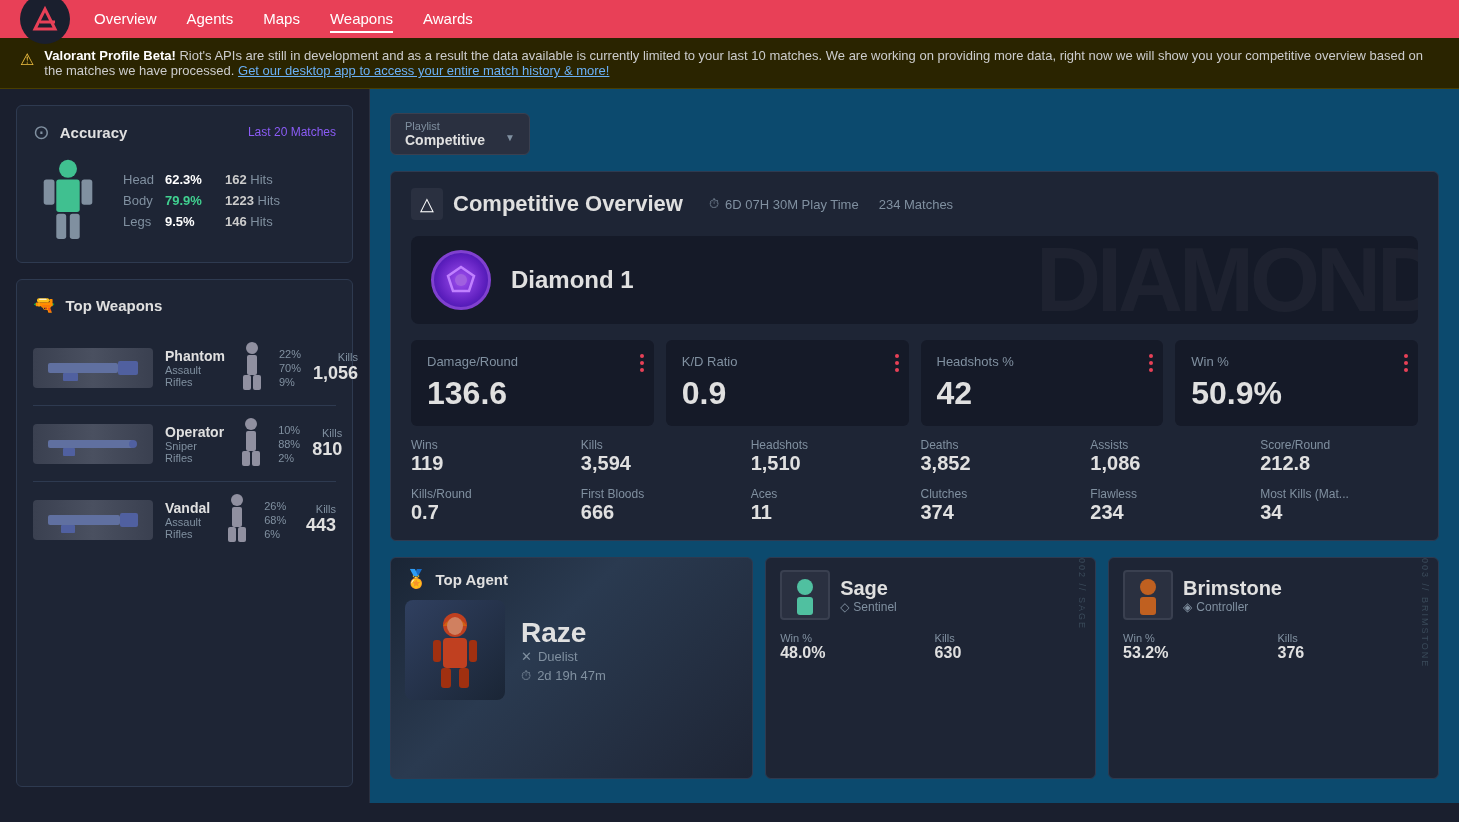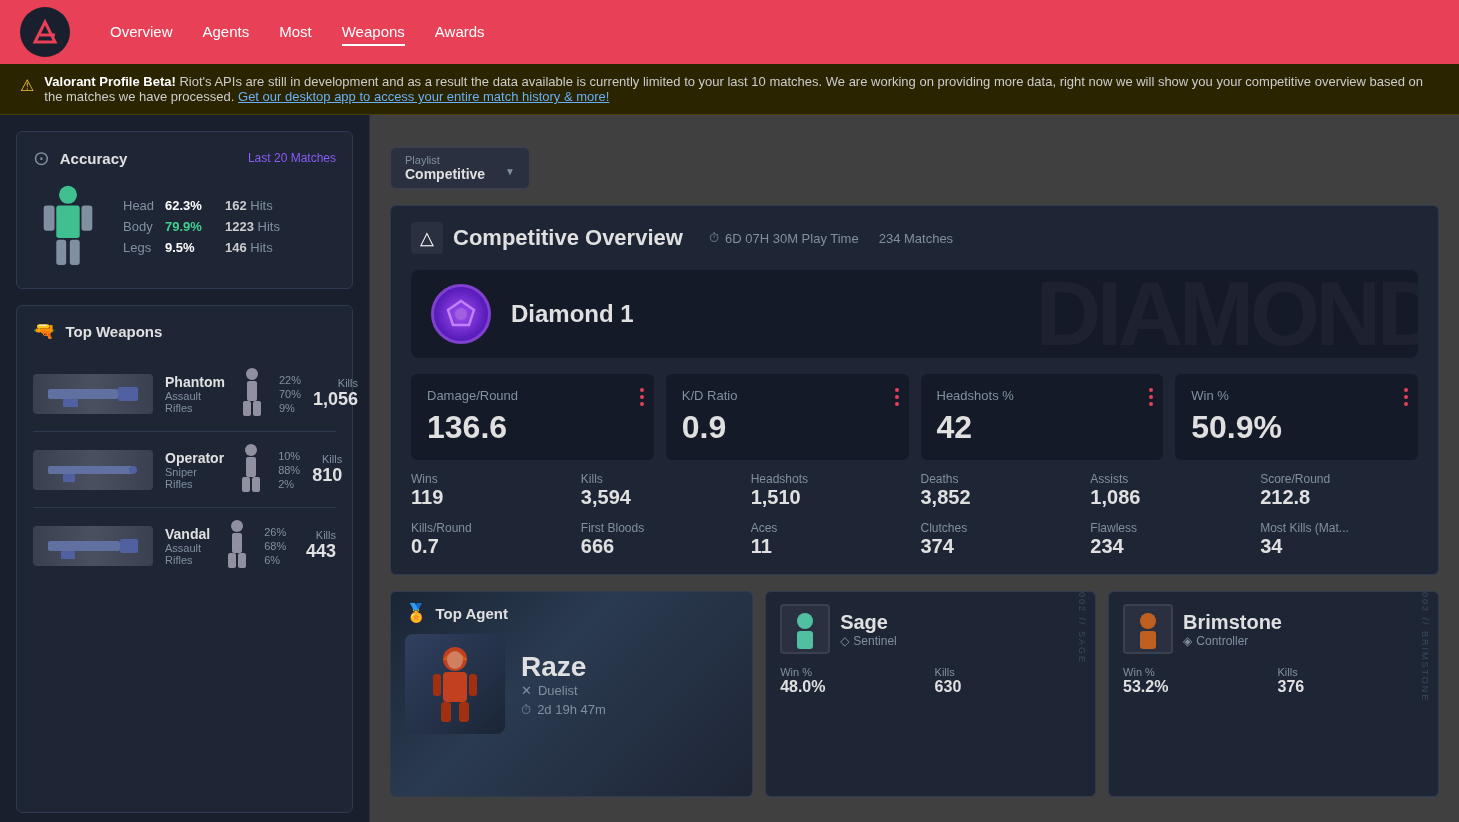--- a/index.html
+++ b/index.html
@@ -3,23 +3,23 @@
   <meta charset="utf-8">
   <style>
     * { margin: 0; padding: 0; box-sizing: border-box; }
     body { background: #1a1f2e; font-family: 'Arial', sans-serif; color: #fff; width: 1459px; min-height: 822px; overflow-x: hidden; }
 
     
     .navbar {
       background: #e84057;
       display: flex;
       align-items: center;
-      height: 64px;
+      height: 38px;
       padding: 16px 20px;
-      gap: 40px;
+      gap: 24px;
     }
     .nav-logo {
       width: 50px; height: 50px;
       background: #1a1f2e;
       border-radius: 50%;
       display: flex; align-items: center; justify-content: center;
       font-weight: bold; font-size: 20px; color: #e84057;
       flex-shrink: 0;
     }
     .nav-links { display: flex; gap: 30px; }
@@ -147,22 +147,22 @@
       font-size: 14px;
       cursor: pointer;
       width: 100%;
       text-align: center;
       font-weight: 500;
     }
 
     
     .right-panel {
       flex: 1;
-      background: #404040;
-      padding: 32px 20px;
+      background: #0c4a6e;
+      padding: 24px 20px;
       display: flex;
       flex-direction: column;
       gap: 16px;
     }
 
     
     .playlist-dropdown {
       display: inline-flex;
       flex-direction: column;
       background: #2a3040;
@@ -373,21 +373,21 @@
 <nav class="navbar">
   <div class="nav-logo">
     <svg width="30" height="30" viewBox="0 0 30 30">
       <polygon points="5,25 15,5 25,25" fill="none" stroke="#e84057" stroke-width="3"></polygon>
       <line x1="10" y1="18" x2="25" y2="18" stroke="#e84057" stroke-width="3"></line>
     </svg>
   </div>
   <div class="nav-links">
     <a class="nav-link">Overview</a>
     <a class="nav-link">Agents</a>
-    <a class="nav-link">Most</a>
+    <a class="nav-link">Maps</a>
     <a class="nav-link active">Weapons</a>
     <a class="nav-link">Awards</a>
   </div>
 </nav>
 
 <div class="banner">
   <span class="banner-icon">⚠</span>
   <span>
     <strong>Valorant Profile Beta!</strong>
     <span> Riot's APIs are still in development and as a result the data available is currently limited to your last 10 matches. We are working on providing more data, right now we will show you your competitive overview based on the matches we have processed.</span>

